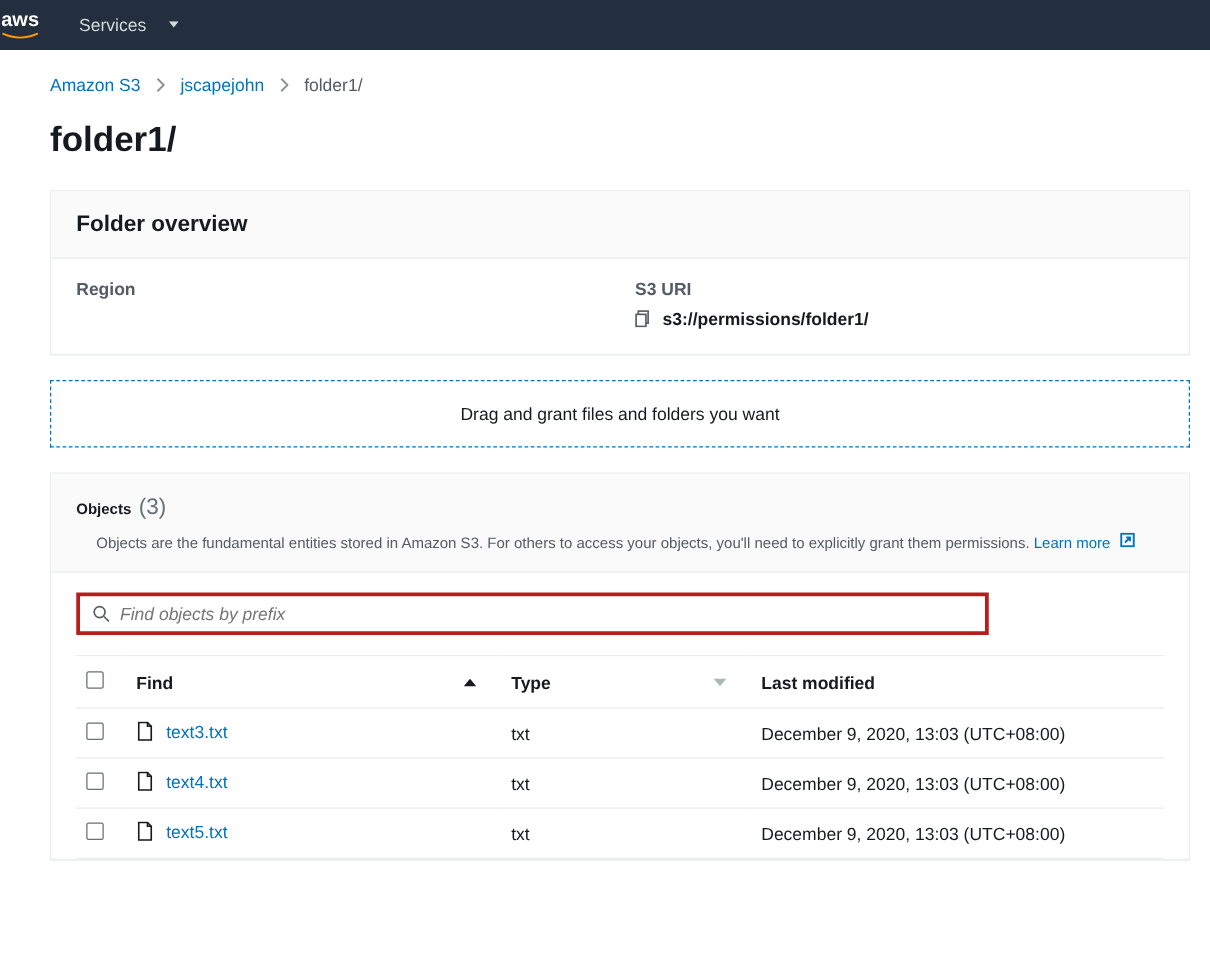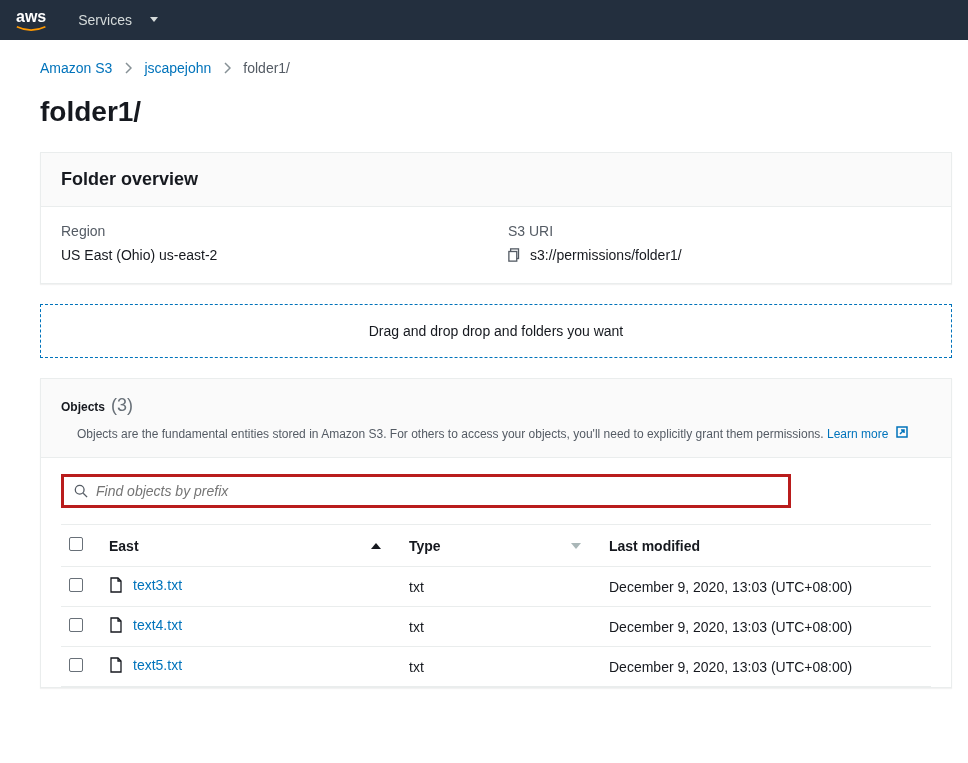--- a/index.html
+++ b/index.html
@@ -7,21 +7,21 @@
       font-family: "Amazon Ember", "Helvetica Neue", Arial, sans-serif;
       background: #fff;
       color: #16191f;
       font-size: 14px;
     }
     .topbar {
       background: #232f3e;
       height: 40px;
       display: flex;
       align-items: center;
-      padding: 0 16px;
+      padding: 0 1px;
       gap: 32px;
     }
     .aws-logo {
       color: #fff;
       font-weight: bold;
       font-size: 16px;
       display: flex;
       flex-direction: column;
       line-height: 1;
     }
@@ -64,20 +64,21 @@
     .panel-header {
       padding: 16px 20px;
       background: #fafafa;
       border-bottom: 1px solid #eaeded;
     }
     .panel-header h2 { font-size: 18px; font-weight: 700; }
     .panel-body { padding: 16px 20px 20px 20px; }
     .overview-grid {
       display: flex;
       gap: 24px;
+      font-weight: bold;
     }
     .overview-col { flex: 1; }
     .field-label {
       color: #545b64;
       font-size: 14px;
       margin-bottom: 8px;
     }
     .field-value {
       color: #16191f;
       font-size: 14px;
@@ -210,38 +211,37 @@
   <h1 class="page-title">folder1/</h1>
 
   <div class="panel">
     <div class="panel-header">
       <h2>Folder overview</h2>
     </div>
     <div class="panel-body">
       <div class="overview-grid">
         <div class="overview-col">
           <div class="field-label">Region</div>
-          <div class="field-value">US East (Ohio) us-east-2</div>
         </div>
         <div class="overview-col">
           <div class="field-label">S3 URI</div>
           <div class="field-value">
             <svg class="copy-icon" viewBox="0 0 16 16">
               <rect x="3" y="1" width="9" height="11" fill="none" stroke="#545b64" stroke-width="1.5"></rect>
               <rect x="1" y="4" width="9" height="11" fill="#fff" stroke="#545b64" stroke-width="1.5"></rect>
             </svg>
             <span>s3://permissions/folder1/</span>
           </div>
         </div>
       </div>
     </div>
   </div>
 
   <div class="dropzone">
-    <span>Drag and drop drop and folders you want</span>
+    <span>Drag and grant files and folders you want</span>
   </div>
 
   <div class="panel">
     <div class="panel-header">
       <div class="objects-header">
         <h2>Objects</h2>
         <span class="objects-count">(3)</span>
       </div>
       <div class="objects-desc">
         <span>Objects are the fundamental entities stored in Amazon S3. For others to access your objects, you'll need to explicitly grant them permissions. </span>
@@ -264,21 +264,21 @@
       </div>
 
       <table class="objects">
         <thead>
           <tr>
             <th class="col-check">
               <span class="checkbox"></span>
             </th>
             <th class="col-name">
               <div class="th-inner">
-                <span>East</span>
+                <span>Find</span>
                 <svg width="10" height="10">
                     <path d="M0 8 L5 2 L10 8 Z" fill="#16191f"></path>
                   </svg>
               </div>
             </th>
             <th class="col-type">
               <div class="th-inner">
                 <span>Type</span>
                 <svg width="10" height="10">
                     <path d="M0 2 L5 8 L10 2 Z" fill="#aab7b8"></path>

